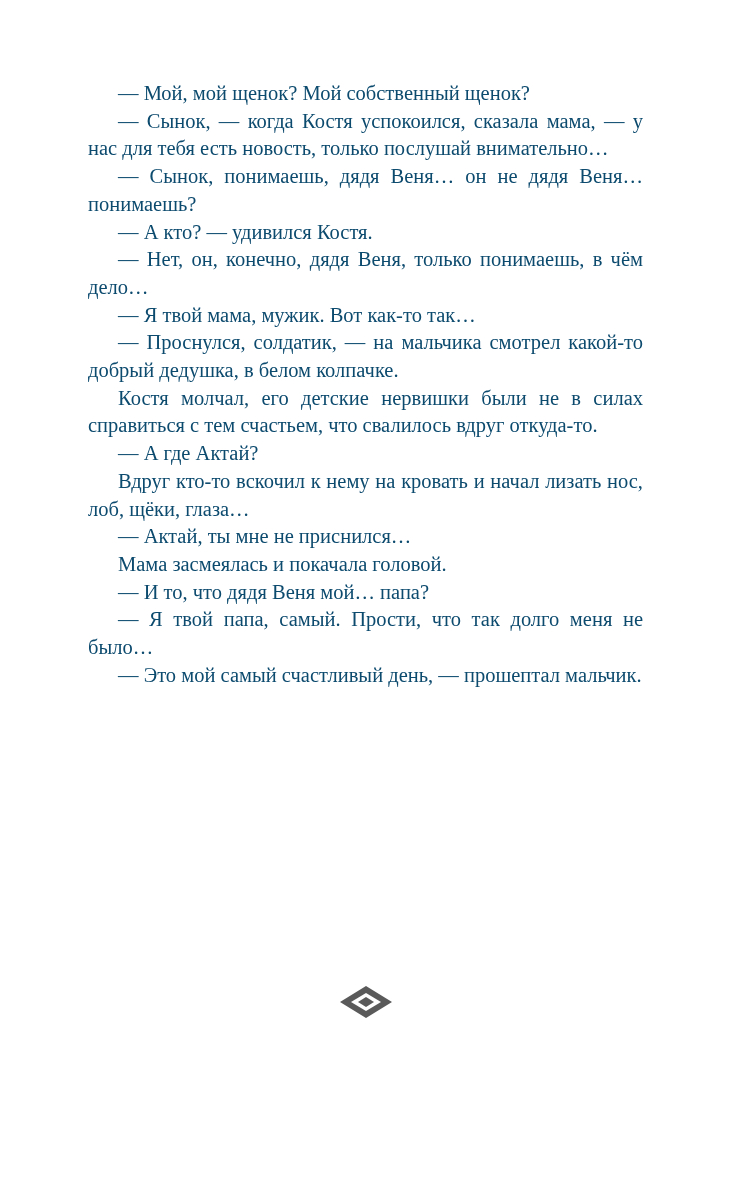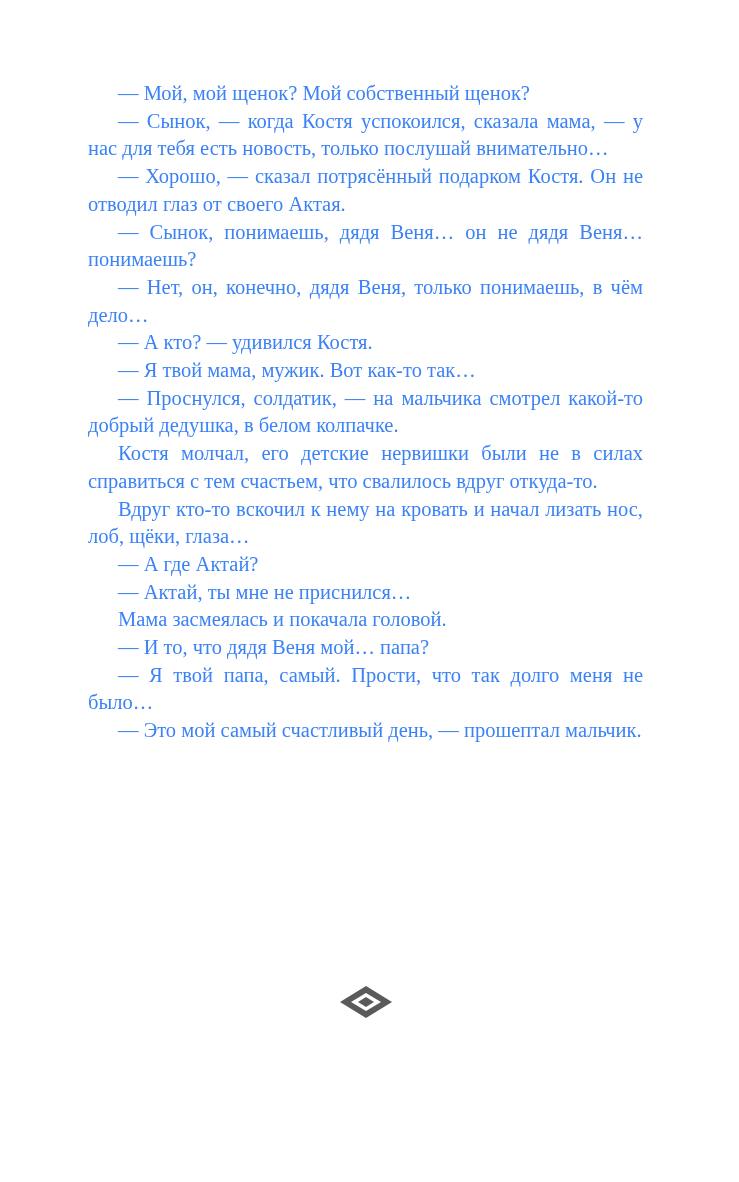--- a/index.html
+++ b/index.html
@@ -1,39 +1,38 @@
 <!DOCTYPE html>
 <html><head>
   <meta charset="utf-8">
   <style>
     html, body { margin: 0; padding: 0; background: #ffffff; }
     body { width: 739px; height: 1182px; position: relative; overflow: hidden; }
     .page {
       position: absolute; left: 88px; top: 80px; width: 555px;
       font-family: "Liberation Serif", "DejaVu Serif", serif;
-      font-size: 20.5px; line-height: 27.7px; color: #3b82f6;
+      font-size: 20.5px; line-height: 27.7px; color: #0c4a6e;
     }
     .p { margin: 0; text-indent: 30px; text-align: justify; text-align-last: left; }
     .ornament { position: absolute; left: 338px; top: 985px; width: 56px; height: 34px; }
   </style>
 </head>
 <body>
 
 <div class="page">
   <p class="p">— Мой, мой щенок? Мой собственный щенок?</p>
   <p class="p">— Сынок, — когда Костя успокоился, сказала мама, — у нас для тебя есть новость, только послушай внимательно…</p>
-  <p class="p">— Хорошо, — сказал потрясённый подарком Костя. Он не отводил глаз от своего Актая.</p>
   <p class="p">— Сынок, понимаешь, дядя Веня… он не дядя Веня… понимаешь?</p>
+  <p class="p">— А кто? — удивился Костя.</p>
   <p class="p">— Нет, он, конечно, дядя Веня, только понимаешь, в чём дело…</p>
-  <p class="p">— А кто? — удивился Костя.</p>
   <p class="p">— Я твой мама, мужик. Вот как-то так…</p>
   <p class="p">— Проснулся, солдатик, — на мальчика смотрел какой-то добрый дедушка, в белом колпачке.</p>
   <p class="p">Костя молчал, его детские нервишки были не в силах справиться с тем счастьем, что свалилось вдруг откуда-то.</p>
+  <p class="p">— А где Актай?</p>
   <p class="p">Вдруг кто-то вскочил к нему на кровать и начал лизать нос, лоб, щёки, глаза…</p>
-  <p class="p">— А где Актай?</p>
   <p class="p">— Актай, ты мне не приснился…</p>
   <p class="p">Мама засмеялась и покачала головой.</p>
   <p class="p">— И то, что дядя Веня мой… папа?</p>
   <p class="p">— Я твой папа, самый. Прости, что так долго меня не было…</p>
   <p class="p">— Это мой самый счастливый день, — прошептал мальчик.</p>
 </div>
 
 <svg class="ornament" viewBox="0 0 56 34">
   <polygon points="28,1 54,17 28,33 2,17" fill="#5a5a5a"></polygon>
   <polygon points="28,8 43,17 28,26 13,17" fill="#ffffff"></polygon>

